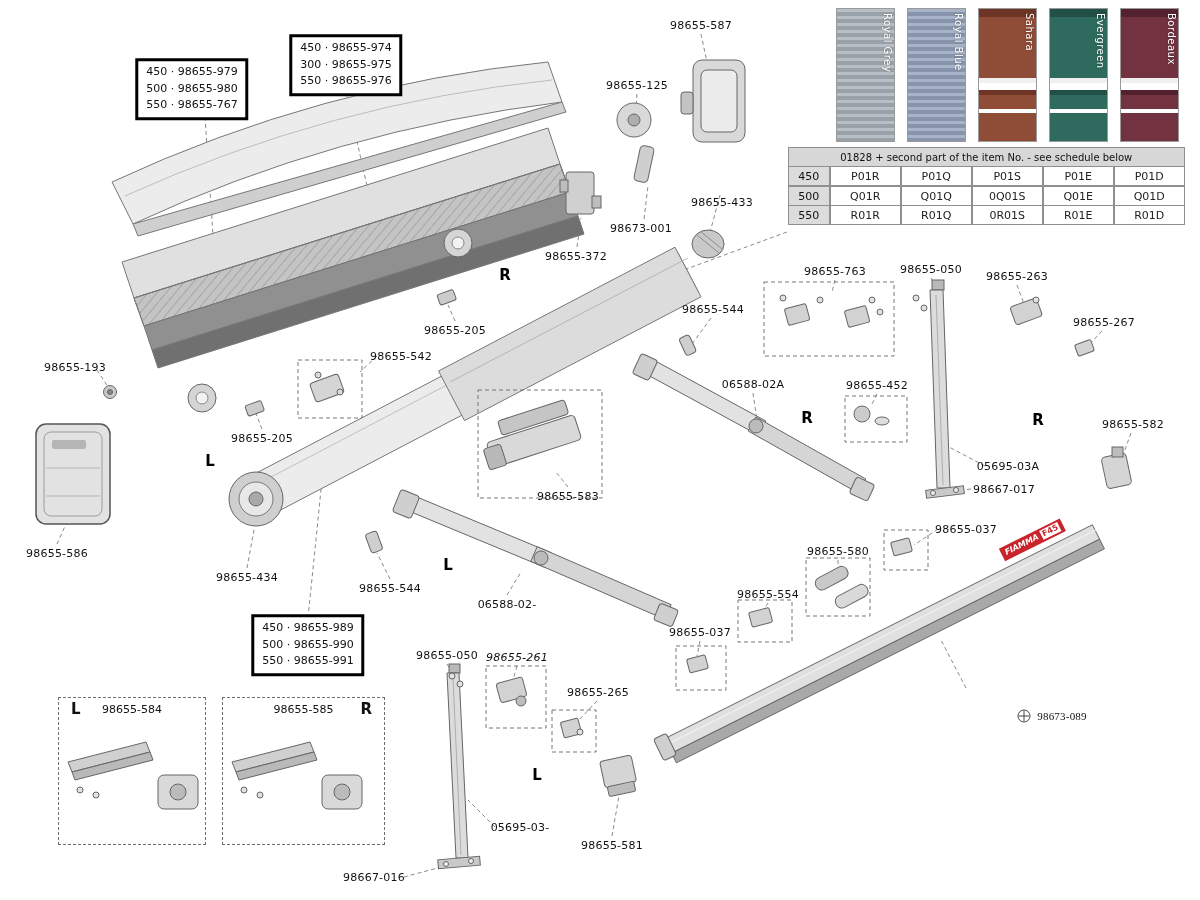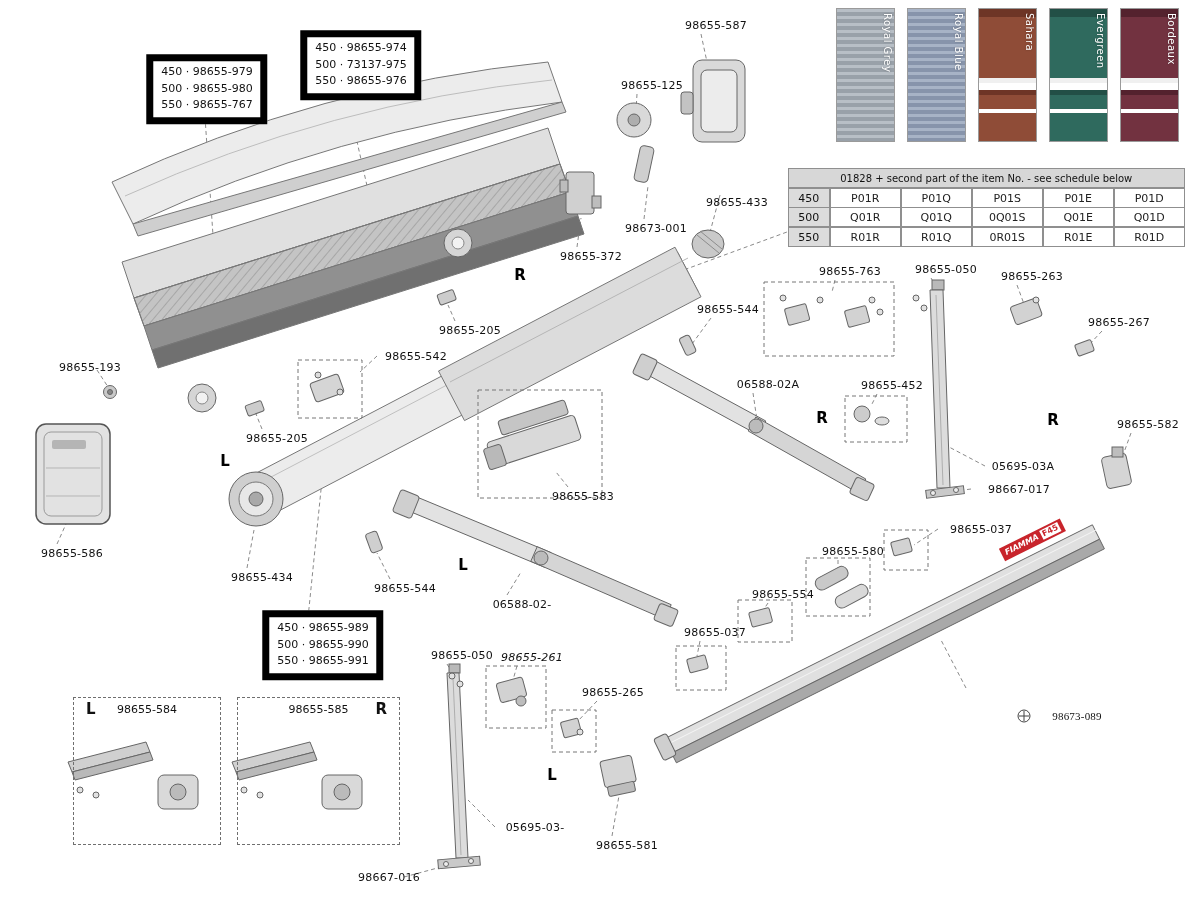--- a/index.html
+++ b/index.html
@@ -2,29 +2,29 @@
 <html><head>
 <meta charset="utf-8">
 <style>
   * { margin:0; padding:0; box-sizing:border-box; }
   html,body { width:1200px; height:900px; }
   body {
     position:relative; overflow:hidden; background:#ffffff;
     font-family:"DejaVu Sans","Liberation Sans",sans-serif; color:#111;
   }
   #diagram { position:absolute; left:0; top:0; z-index:1; }
-  #label-layer { position:absolute; left:15px; top:0; width:1164px; height:900px; z-index:3; }
+  #label-layer { position:absolute; left:0; top:0; width:1164px; height:900px; z-index:3; }
 
   .part-label {
     position:absolute; transform:translate(-50%,-50%);
     font-size:11px; white-space:nowrap; color:#111; letter-spacing:0.2px;
   }
   .box-label {
     position:absolute; transform:translate(-50%,-50%);
-    border:7px solid #000000; background:#fff; padding:3px 8px;
+    border:3px solid #000000; background:#fff; padding:3px 8px;
     font-size:11px; line-height:1.5; white-space:nowrap; text-align:left;
   }
   .side-marker {
     position:absolute; transform:translate(-50%,-50%);
     font-size:15px; font-weight:bold; color:#000;
   }
   .group-box { position:absolute; border:1.5px dashed #6f6f6f; background:transparent; }
   .gb-label { position:absolute; top:5px; left:0; right:0; text-align:center; font-size:11px; }
   .gb-marker { position:absolute; top:2px; font-size:15px; font-weight:bold; }
 
@@ -34,21 +34,21 @@
   .swatch { position:relative; margin:0 6px; border:1px solid #9a9a9a; }
   .swatch-label {
     position:absolute; top:4px; right:1px; writing-mode:vertical-rl;
     color:#fff; font-size:10px; letter-spacing:0.5px; text-shadow:0 0 2px rgba(0,0,0,.35);
   }
   .code-grid { display:grid; grid-template-columns:42px repeat(5,1fr); margin-top:5px; }
   .cell {
     border:1px solid #8f8f8f; text-align:center; font-size:11px;
     padding:3px 0 2px; background:#fff; margin:-0.5px 0 0 -0.5px;
   }
-  .grid-header { grid-column:1 / -1; background:#d7d7d7; font-size:10px; padding:4px 0 3px;margin-top:21px; }
+  .grid-header { grid-column:1 / -1; background:#d7d7d7; font-size:10px; padding:4px 0 3px; }
   .size-cell { background:#dcdcdc; }
   .code-cell { background:#fff; color:#222; }
 
   
   .rail-logo {
     position:absolute; left:1002px; top:548px; z-index:2;
     transform:rotate(-26.5deg); transform-origin:left center;
     background:#c8242b; color:#fff; font-size:8px; font-weight:bold; font-style:italic;
     padding:2px 4px; display:flex; gap:3px; align-items:center; line-height:1;
   }
@@ -374,21 +374,21 @@
     <div class="part-label" style="left: 374px; top: 877px;">98667-016</div>
     <div class="part-label" style="left: 612px; top: 845px;">98655-581</div>
     <div class="part-label" style="left: 1062px; top: 716px; font-family: Liberation Serif, serif;">98673-089</div>
     <div class="box-label" style="left: 192px; top: 89px;">
       <div>450 · 98655-979</div>
       <div>500 · 98655-980</div>
       <div>550 · 98655-767</div>
     </div>
     <div class="box-label" style="left: 346px; top: 65px;">
       <div>450 · 98655-974</div>
-      <div>500 · 73137-975</div>
+      <div>300 · 98655-975</div>
       <div>550 · 98655-976</div>
     </div>
     <div class="box-label" style="left: 308px; top: 645px;">
       <div>450 · 98655-989</div>
       <div>500 · 98655-990</div>
       <div>550 · 98655-991</div>
     </div>
     <div class="side-marker" style="left: 505px; top: 275px;">R</div>
     <div class="side-marker" style="left: 210px; top: 461px;">L</div>
     <div class="side-marker" style="left: 807px; top: 418px;">R</div>

